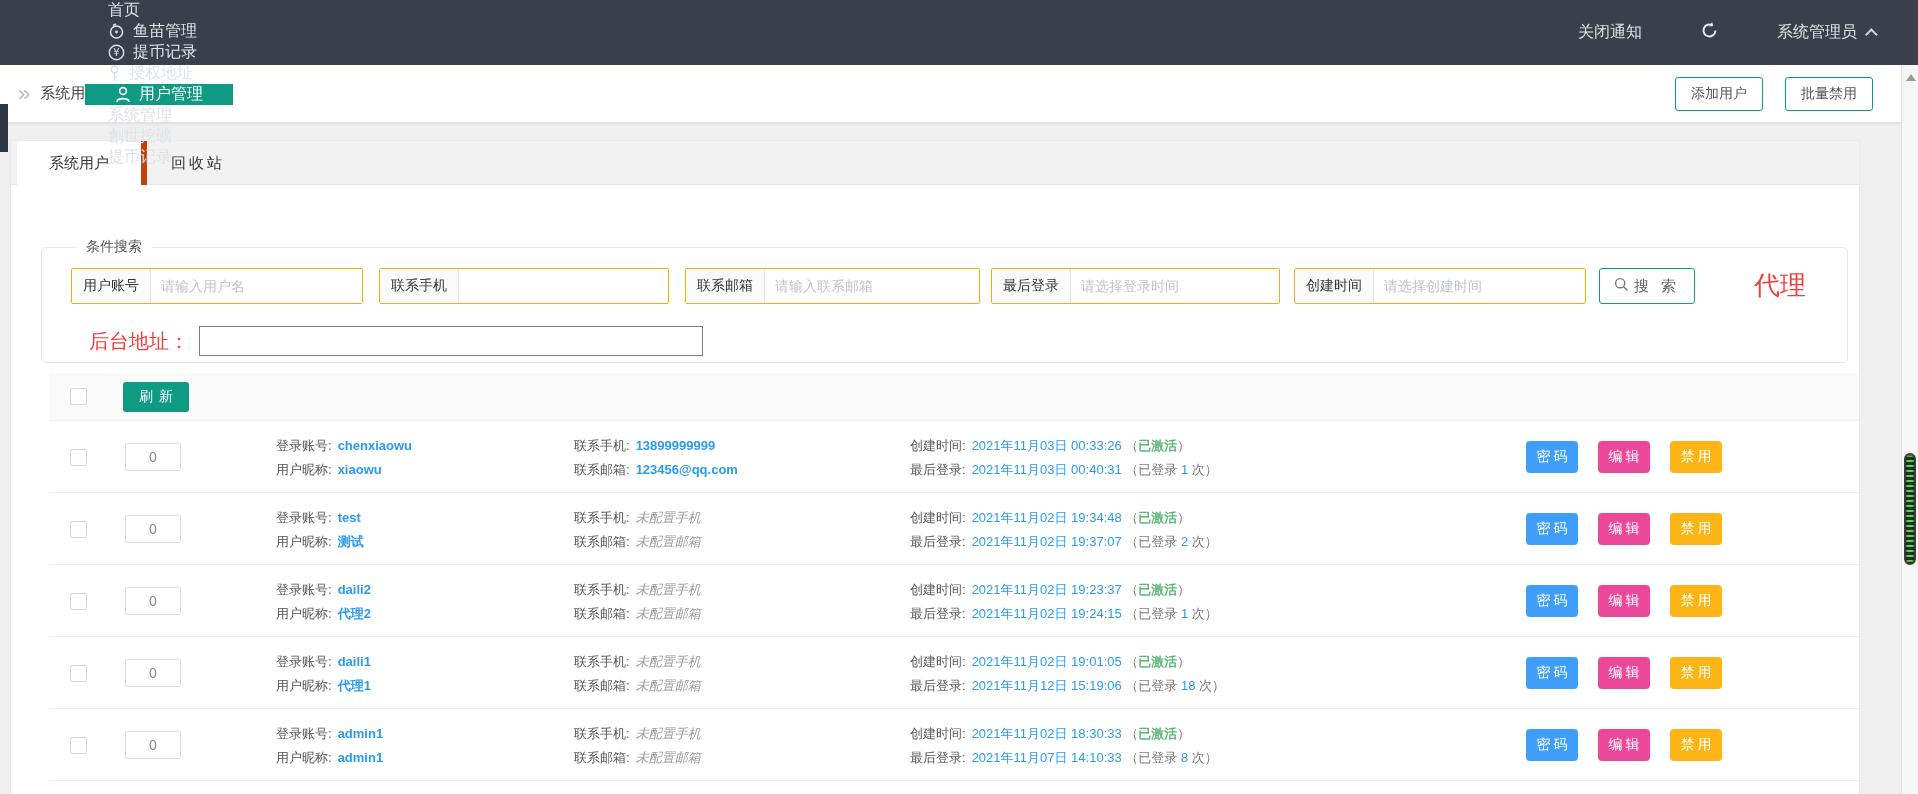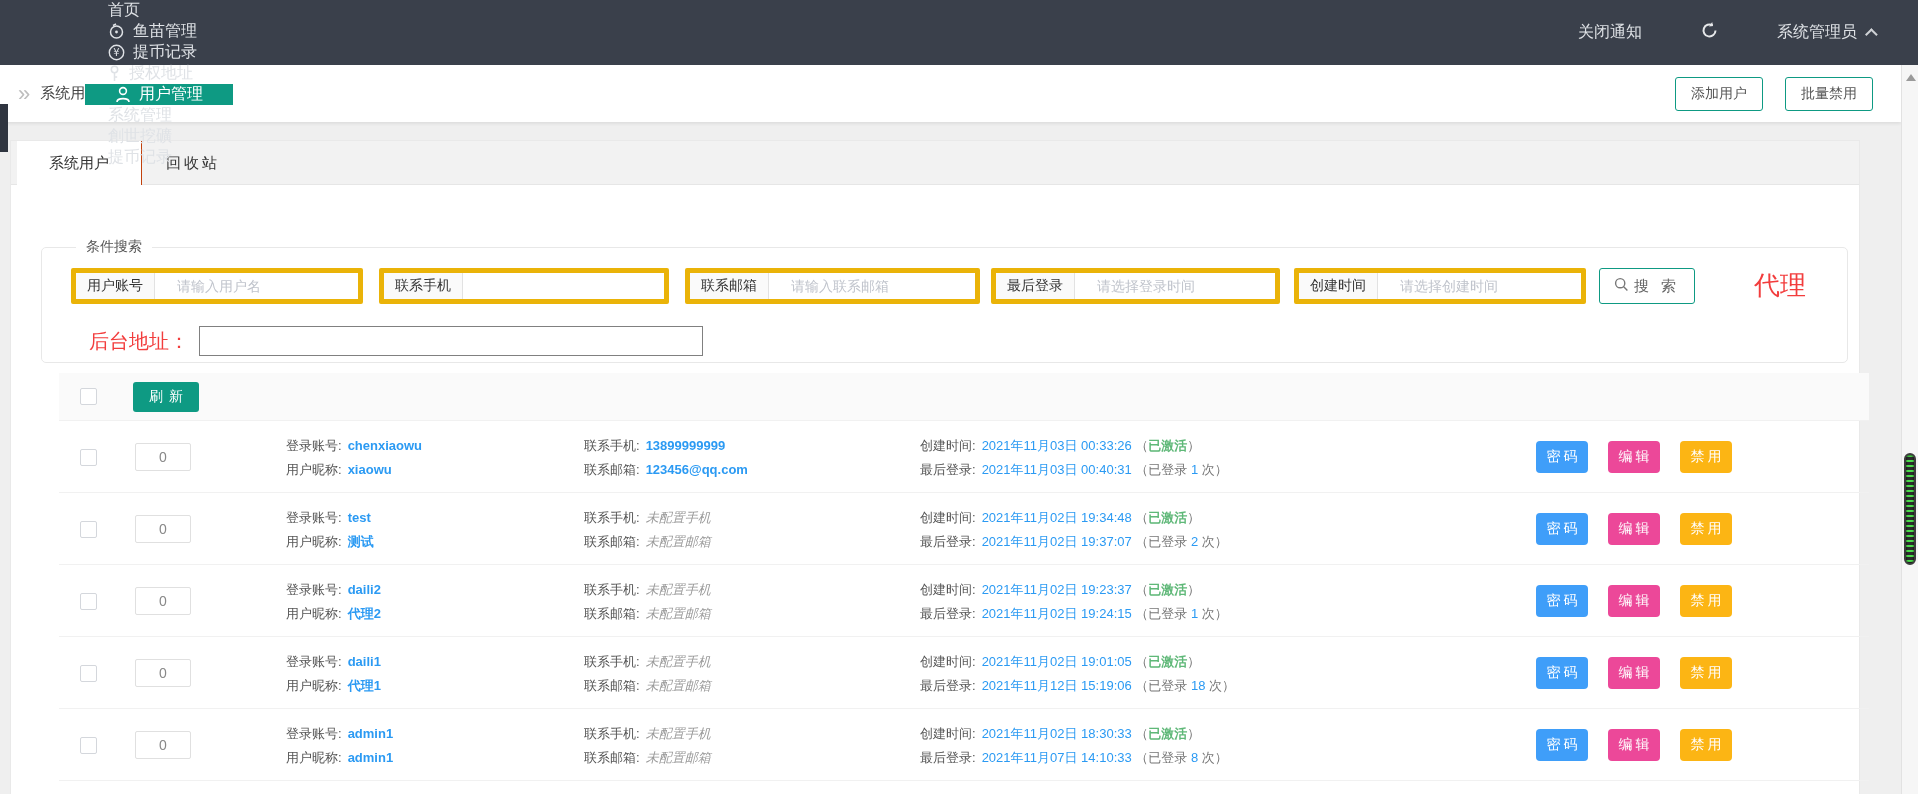--- a/index.html
+++ b/index.html
@@ -27,43 +27,43 @@
   .crumb-title { font-size:15px; color:#444; }
   .crumb-actions { margin-left:auto; display:flex; gap:22px;font-family:Liberation Mono, monospace; }
   .btn-outline { height:34px; padding:0 15px; background:#fff; border:1px solid #0e9a83; border-radius:3px; color:#555; font-size:14px; display:flex; align-items:center; cursor:pointer; font-family:inherit; }
 
   .left-sliver { position:absolute; left:0; top:104px; width:8px; height:48px; background:#2f3540; z-index:6; }
 
   
   .card { position:absolute; left:10px; top:140px; width:1850px; bottom:0; background:#fff; border:1px solid #e9e9e9; border-bottom:none; }
   .tabbar { height:44px; background:#f2f2f2; border-bottom:1px solid #e6e6e6; display:flex; padding-left:6px; }
   .tab { height:44px; line-height:44px; padding:0 32px; font-size:15px; color:#333; cursor:pointer; }
-  .tab.active { background:#fff; border-right:1px solid #c2410c; }
+  .tab.active { background:#fff; border-right:6px solid #c2410c; }
   .tab.t2 { letter-spacing:3px; padding:0 24px; }
 
   
   .search-set { position:absolute; left:30px; top:97px; width:1807px; height:125px; border:1px solid #e8e8e8; border-radius:5px; }
   .search-set legend { margin-left:34px; padding:0 10px; font-size:14px; color:#555; }
-  .igroup { position:absolute; top:12px; height:36px; display:flex; border:5px solid #eab308; border-radius:2px; overflow:hidden; background:#fff;gap:12px; }
+  .igroup { position:absolute; top:12px; height:36px; display:flex; border:1px solid #eab308; border-radius:2px; overflow:hidden; background:#fff; }
   .igroup .ilabel { background:#fafafa; border-right:1px solid #e2e2e2; padding:0 11px; font-size:14px; color:#333; display:flex; align-items:center; white-space:nowrap; }
   .igroup input { border:none; outline:none; padding:0 10px; font-size:14px; color:#333; flex:1; min-width:0; font-family:inherit; }
   .igroup input::placeholder { color:#c0c4cc; }
   .g1 { left:29px;  width:292px; }
   .g2 { left:337px; width:290px; }
   .g3 { left:643px; width:295px; }
   .g4 { left:949px; width:289px; }
   .g5 { left:1252px; width:292px; }
   .search-btn { position:absolute; left:1557px; top:12px; width:96px; height:36px; background:#fff; border:1px solid #0e9a83; border-radius:3px; color:#666; font-size:15px; letter-spacing:4px; display:flex; align-items:center; justify-content:center; gap:5px; cursor:pointer; font-family:inherit; }
   .agent-text { position:absolute; left:1712px; top:12px; font-size:26px; color:#f23d3d; }
   .backend-row { position:absolute; left:27px; top:70px; display:flex; align-items:center; }
   .backend-label { font-size:20px; color:#f23d3d; margin-right:10px; white-space:nowrap;margin-left:20px; }
   .backend-input { width:504px; height:30px; border:1px solid #808080; outline:none; padding:0 8px; font-size:14px; font-family:inherit; }
 
   
-  .table-wrap { position:absolute; left:48px; top:232px; width:1810px; }
+  .table-wrap { position:absolute; left:38px; top:232px; width:1810px; }
   .toolbar-row { height:47px; background:#fafafa; position:relative; }
   .cb { position:absolute; width:17px; height:17px; background:#fff; border:1px solid #d4d7dc; border-radius:2px; cursor:pointer; }
   .toolbar-row .cb { left:21px; top:15px; }
   .refresh-btn { position:absolute; left:74px; top:9px; width:66px; height:30px; background:#0e9a83; color:#fff; border:none; border-radius:3px; font-size:14px; letter-spacing:6px; text-indent:6px; cursor:pointer; font-family:inherit; }
   .trow { height:72px; position:relative; border-top:1px solid #f1f1f1; font-size:13px; }
   .trow .cb { left:21px; top:28px; }
   .numbox { position:absolute; left:76px; top:22px; width:56px; height:28px; border:1px solid #e0e0e0; border-radius:2px; text-align:center; color:#888; font-size:14px; outline:none; font-family:inherit; background:#fff; }
   .cell { position:absolute; top:13px; }
   .c1 { left:227px; } .c2 { left:525px; } .c3 { left:861px; }
   .line { height:24px; line-height:24px; white-space:nowrap; }

